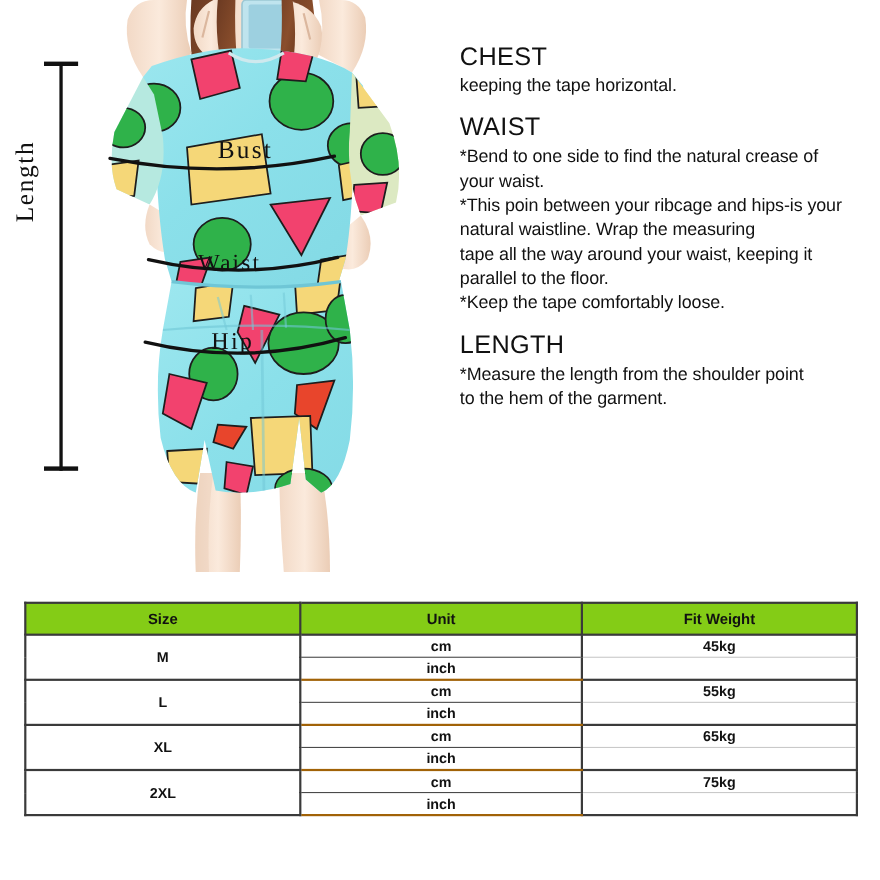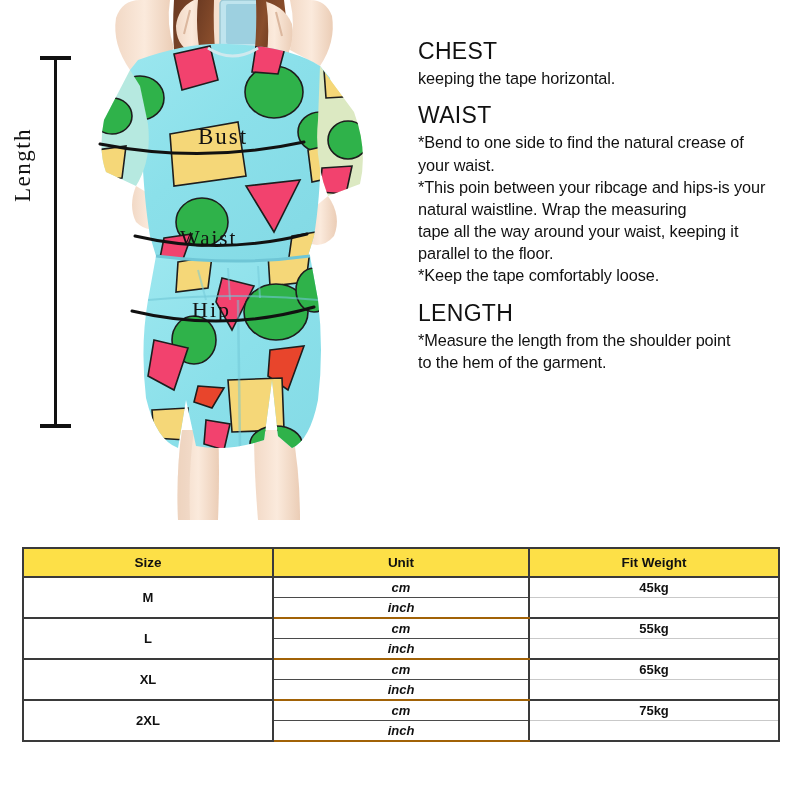--- a/index.html
+++ b/index.html
@@ -124,21 +124,21 @@
     width: 756px;
     border-collapse: collapse;
     table-layout: fixed;
     font-family: "Liberation Sans", sans-serif;
   }
   #size-table col.c-size  { width: 250px; }
   #size-table col.c-unit  { width: 256px; }
   #size-table col.c-fit   { width: 250px; }
 
   #size-table th {
-    background: #fde047;
+    background: #84cc16;
     color: #111111;
     font-size: 13.5px;
     font-weight: bold;
     height: 27px;
     text-align: center;
     border: 2px solid #3a3a3a;
     padding: 0;
   }
   #size-table td {
     font-size: 13px;
@@ -154,21 +154,20 @@
     border-right: 2px solid #3a3a3a;
     border-top: 2px solid #3a3a3a;
     border-bottom: 2px solid #3a3a3a;
     font-size: 14px;
   }
   td.unit-cell {
     border-left: 2px solid #3a3a3a;
     border-right: 2px solid #3a3a3a;
     border-top: 1px solid #4a4a4a;
     border-bottom: 1px solid #4a4a4a;
-    font-style: italic;
   }
   td.unit-cell.grp-top { border-top: 2px solid #3a3a3a; }
   td.unit-cell.grp-bot { border-bottom: 2px solid #a16207; }
   td.fit-cell {
     border-left: 2px solid #3a3a3a;
     border-right: 2px solid #3a3a3a;
     border-top: 2px solid #3a3a3a;
     border-bottom: 1px solid #c9c9c9;
   }
   td.fit-blank {

